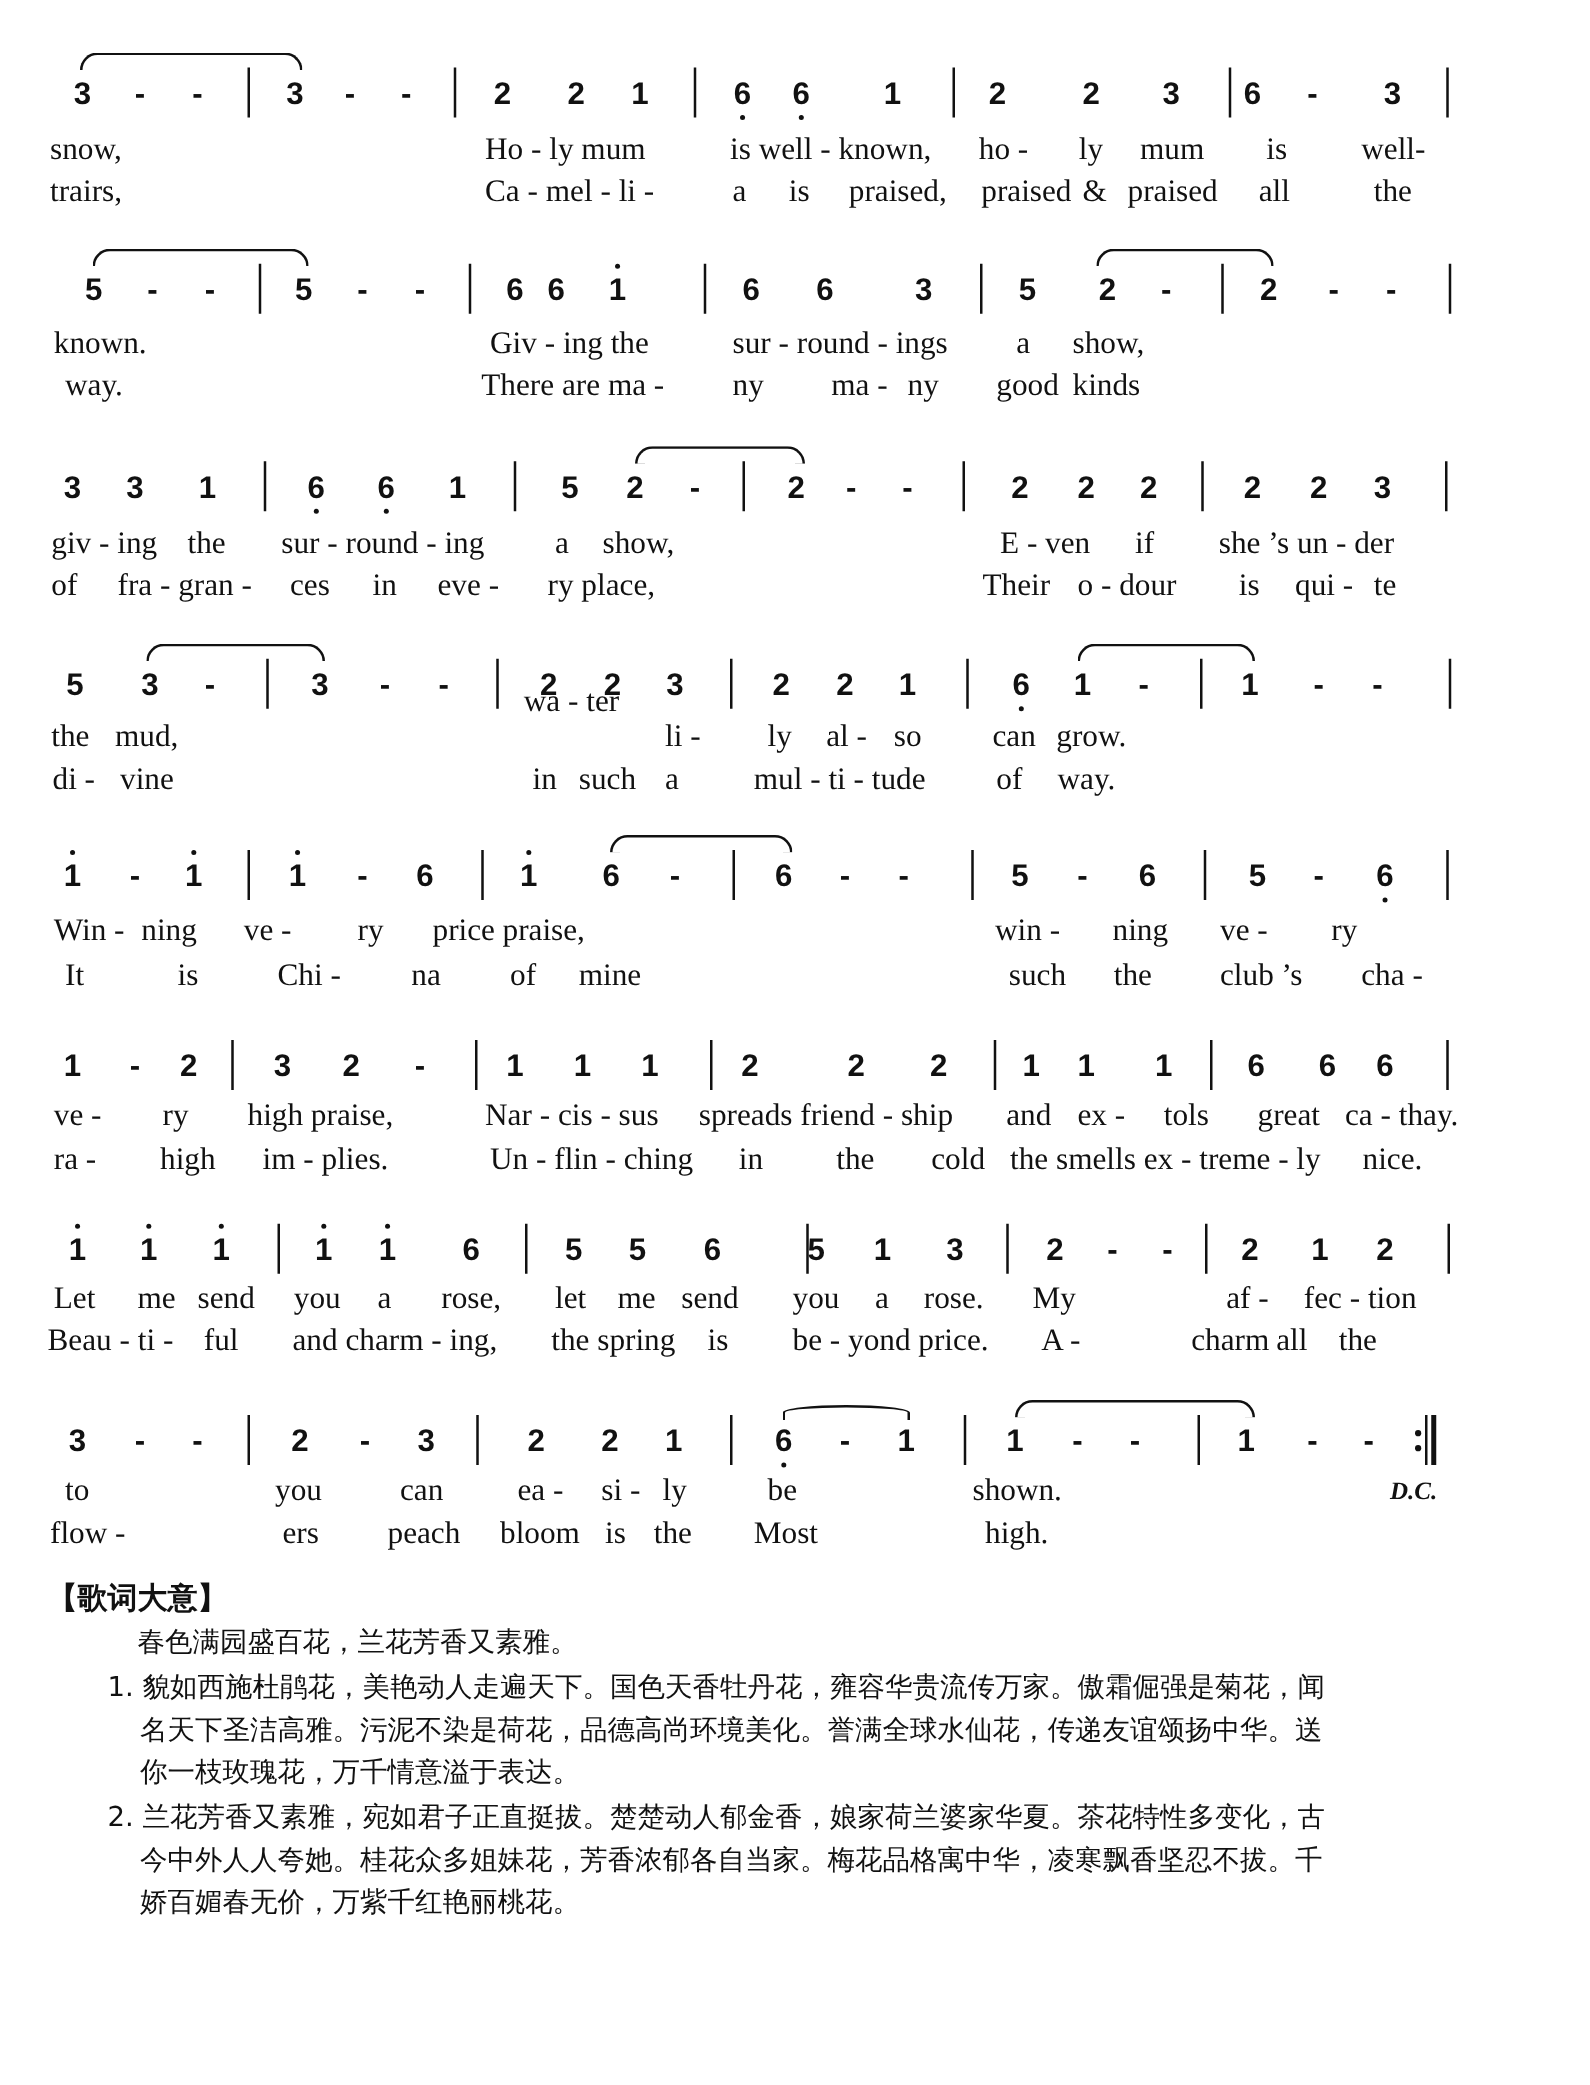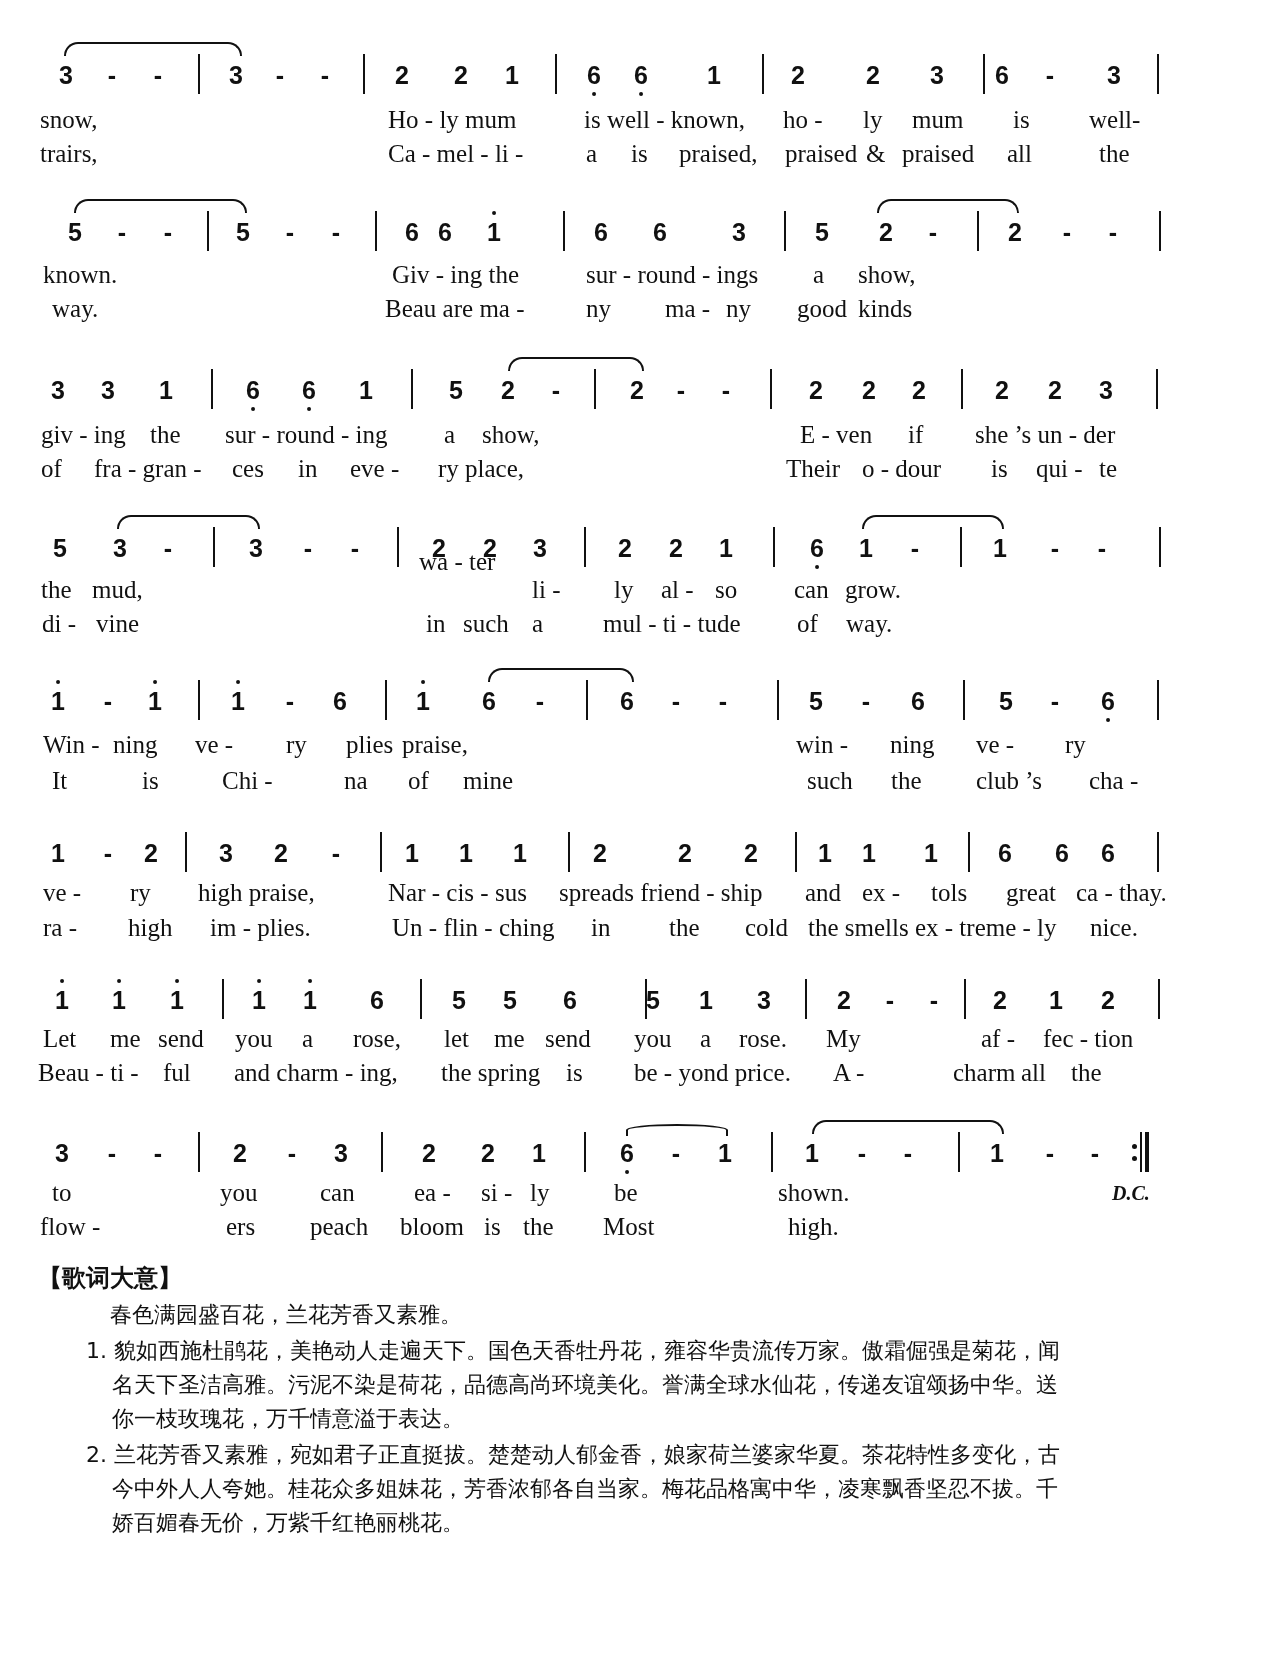--- a/index.html
+++ b/index.html
@@ -97,21 +97,21 @@
       <span class="bar" style="left: 1159px;"></span>
       <span class="tie" style="left: 74px; width: 169px;"></span>
       <span class="tie" style="left: 877px; width: 138px;"></span>
     </div>
     <span class="lyr" style="left: 43px; top: 260px;">known.</span>
     <span class="lyr" style="left: 392px; top: 260px;">Giv - ing the</span>
     <span class="lyr" style="left: 586px; top: 260px;">sur - round - ings</span>
     <span class="lyr" style="left: 813px; top: 260px;">a</span>
     <span class="lyr" style="left: 858px; top: 260px;">show,</span>
     <span class="lyr" style="left: 52px; top: 294px;">way.</span>
-    <span class="lyr" style="left: 385px; top: 294px;">Beau are ma -</span>
+    <span class="lyr" style="left: 385px; top: 294px;">There are ma -</span>
     <span class="lyr" style="left: 586px; top: 294px;">ny</span>
     <span class="lyr" style="left: 665px; top: 294px;">ma -</span>
     <span class="lyr" style="left: 726px; top: 294px;">ny</span>
     <span class="lyr" style="left: 797px; top: 294px;">good</span>
     <span class="lyr" style="left: 858px; top: 294px;">kinds</span>
     <div class="sys" style="top: 375px;">
       <span class="note" style="left: 58px;"><span>3</span></span>
       <span class="note" style="left: 108px;"><span>3</span></span>
       <span class="note" style="left: 166px;"><span>1</span></span>
       <span class="note" style="left: 253px;"><span>6</span><span class="dot-below"></span></span>
@@ -225,30 +225,30 @@
       <span class="bar" style="left: 586px;"></span>
       <span class="bar" style="left: 777px;"></span>
       <span class="bar" style="left: 963px;"></span>
       <span class="bar" style="left: 1157px;"></span>
       <span class="tie" style="left: 488px; width: 142px;"></span>
     </div>
     <span class="lyr" style="left: 43px; top: 730px;">Win -</span>
     <span class="lyr" style="left: 113px; top: 730px;">ning</span>
     <span class="lyr" style="left: 195px; top: 730px;">ve -</span>
     <span class="lyr" style="left: 286px; top: 730px;">ry</span>
-    <span class="lyr" style="left: 346px; top: 730px;">plies</span>
+    <span class="lyr" style="left: 346px; top: 730px;">price</span>
     <span class="lyr" style="left: 402px; top: 730px;">praise,</span>
     <span class="lyr" style="left: 796px; top: 730px;">win -</span>
     <span class="lyr" style="left: 890px; top: 730px;">ning</span>
     <span class="lyr" style="left: 976px; top: 730px;">ve -</span>
     <span class="lyr" style="left: 1065px; top: 730px;">ry</span>
     <span class="lyr" style="left: 52px; top: 766px;">It</span>
     <span class="lyr" style="left: 142px; top: 766px;">is</span>
     <span class="lyr" style="left: 222px; top: 766px;">Chi -</span>
-    <span class="lyr" style="left: 344px; top: 766px;">na</span>
+    <span class="lyr" style="left: 329px; top: 766px;">na</span>
     <span class="lyr" style="left: 408px; top: 766px;">of</span>
     <span class="lyr" style="left: 463px; top: 766px;">mine</span>
     <span class="lyr" style="left: 807px; top: 766px;">such</span>
     <span class="lyr" style="left: 891px; top: 766px;">the</span>
     <span class="lyr" style="left: 976px; top: 766px;">club ’s</span>
     <span class="lyr" style="left: 1089px; top: 766px;">cha -</span>
     <div class="sys" style="top: 838px;">
       <span class="note" style="left: 58px;"><span>1</span></span>
       <span class="note" style="left: 108px;"><span>-</span></span>
       <span class="note" style="left: 151px;"><span>2</span></span>

